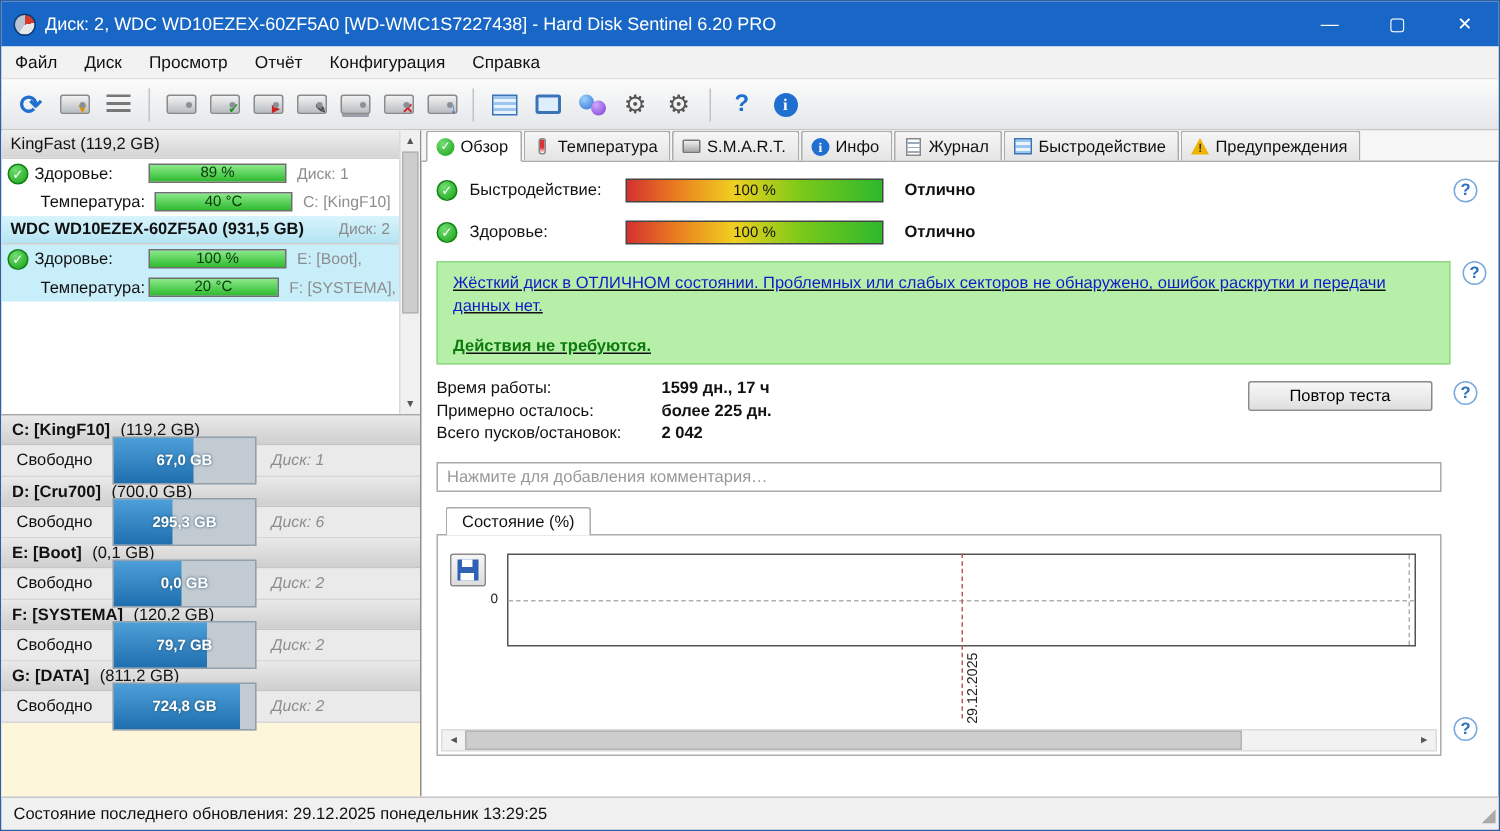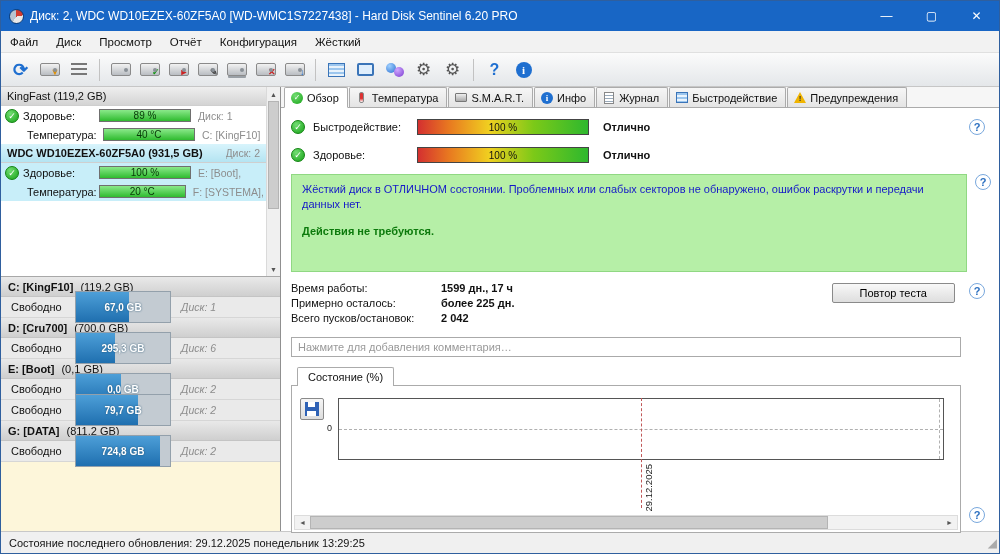--- a/index.html
+++ b/index.html
@@ -100,21 +100,21 @@
   .mlabel { width:104px; margin-left:8px; }
   .gradbar { width:172px; height:16px; border:1px solid #444; position:relative;
              background:linear-gradient(90deg,#d43030 0%,#e87820 18%,#f0d020 42%,#7cc918 68%,#2eb82e 100%); }
   .gradbar span { position:absolute; inset:0; display:flex; align-items:center; justify-content:center; font-size:10px; color:#111; }
   .mstatus { font-weight:bold; margin-left:14px; }
   .help { width:16px; height:16px; border-radius:50%; border:1px solid #79a8dd; color:#2b6fc0; font-weight:bold; font-size:11px;
           display:flex; align-items:center; justify-content:center; flex-shrink:0; background:#fff; }
   .rowhelp { margin-left:auto; margin-right:6px; }
 
   .greenrow { display:flex; margin-bottom:10px; }
-  .greenbox { flex:1; height:98px; background:#b6efa7; border:1px solid #90d883; padding:7px 10px; margin-right:8px; }
+  .greenbox { flex:1; height:69px; background:#b6efa7; border:1px solid #90d883; padding:7px 10px; margin-right:8px;text-decoration:underline; }
   .gdesc { color:#1418c8; line-height:1.35; }
   .gaction { color:#0c7a0c; font-weight:bold; margin-top:13px; }
 
   .stats { position:relative; margin-top:4px; margin-bottom:10px; padding-right:30px; }
   .srow { height:15px; display:flex; }
   .slabel { width:150px; }
   .sval { font-weight:bold; }
   .retest { position:absolute; right:36px; top:1px; padding:3px 27px; font-size:11px; border:1px solid #8a8a8a; border-radius:2px;
             background:linear-gradient(#f8f8f8,#dedede); }
   .statshelp { position:absolute; right:6px; top:1px; }
@@ -164,21 +164,21 @@
       <div class="winbtn close">✕</div>
     </div>
   </div>
 
   <div class="menubar">
     <div class="menuitem">Файл</div>
     <div class="menuitem">Диск</div>
     <div class="menuitem">Просмотр</div>
     <div class="menuitem">Отчёт</div>
     <div class="menuitem">Конфигурация</div>
-    <div class="menuitem">Жёсткий</div>
+    <div class="menuitem">Справка</div>
   </div>
 
   <div class="toolbar">
     <div class="tbtn">
         <span class="g-blue">⟳</span>
       </div>
     <div class="tbtn">
         <span class="hdd">
           <span class="badge b-orange">▼</span>
         </span>
@@ -336,20 +336,24 @@
             <span class="plabel">Свободно</span>
             <span class="pbar">
               <span class="pfill" style="width: 48%;"></span>
               <span class="ptext">0,0 GB</span>
             </span>
             <span class="pdisk">Диск: 2</span>
           </div>
         </div>
 
         <div>
+          <div class="pheader">
+            <span class="pname">F: [SYSTEMA]</span>
+            <span>(120,2 GB)</span>
+          </div>
           <div class="prow">
             <span class="plabel">Свободно</span>
             <span class="pbar">
               <span class="pfill" style="width: 66%;"></span>
               <span class="ptext">79,7 GB</span>
             </span>
             <span class="pdisk">Диск: 2</span>
           </div>
         </div>
 

